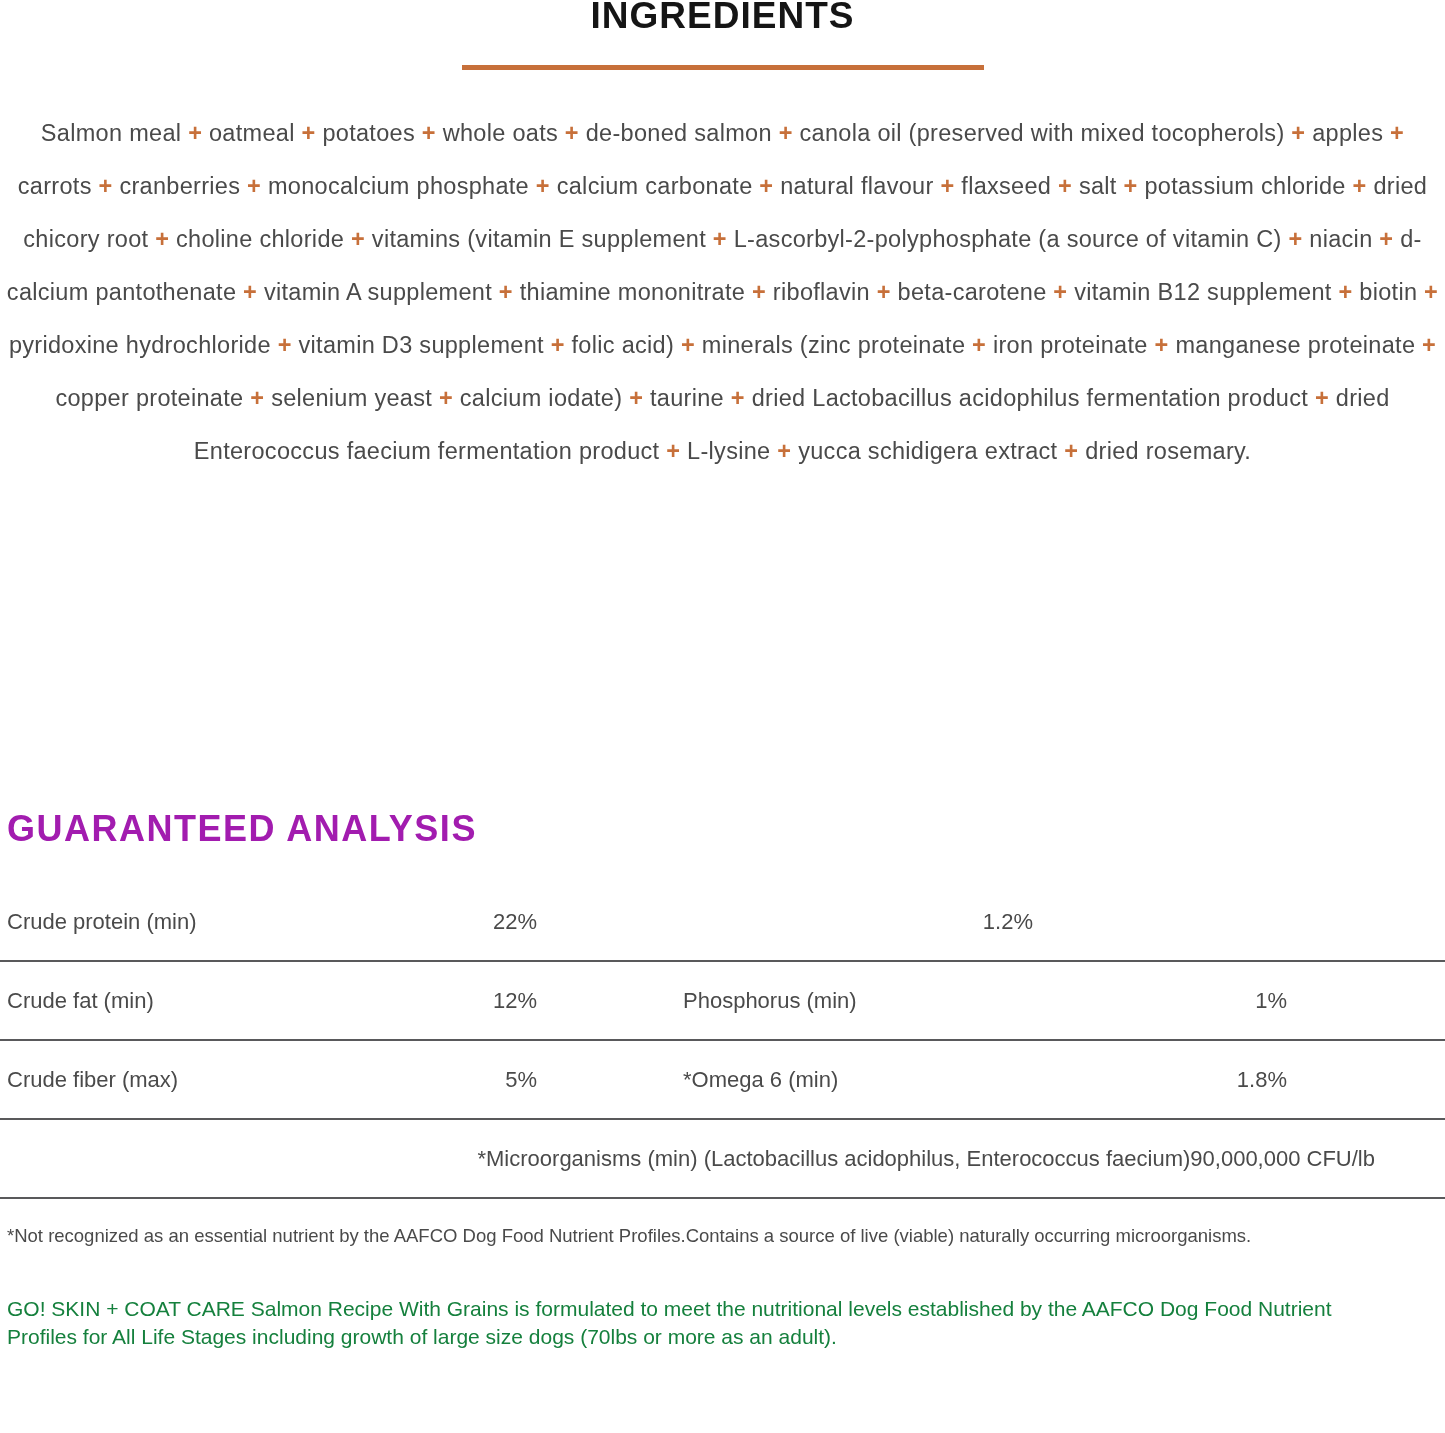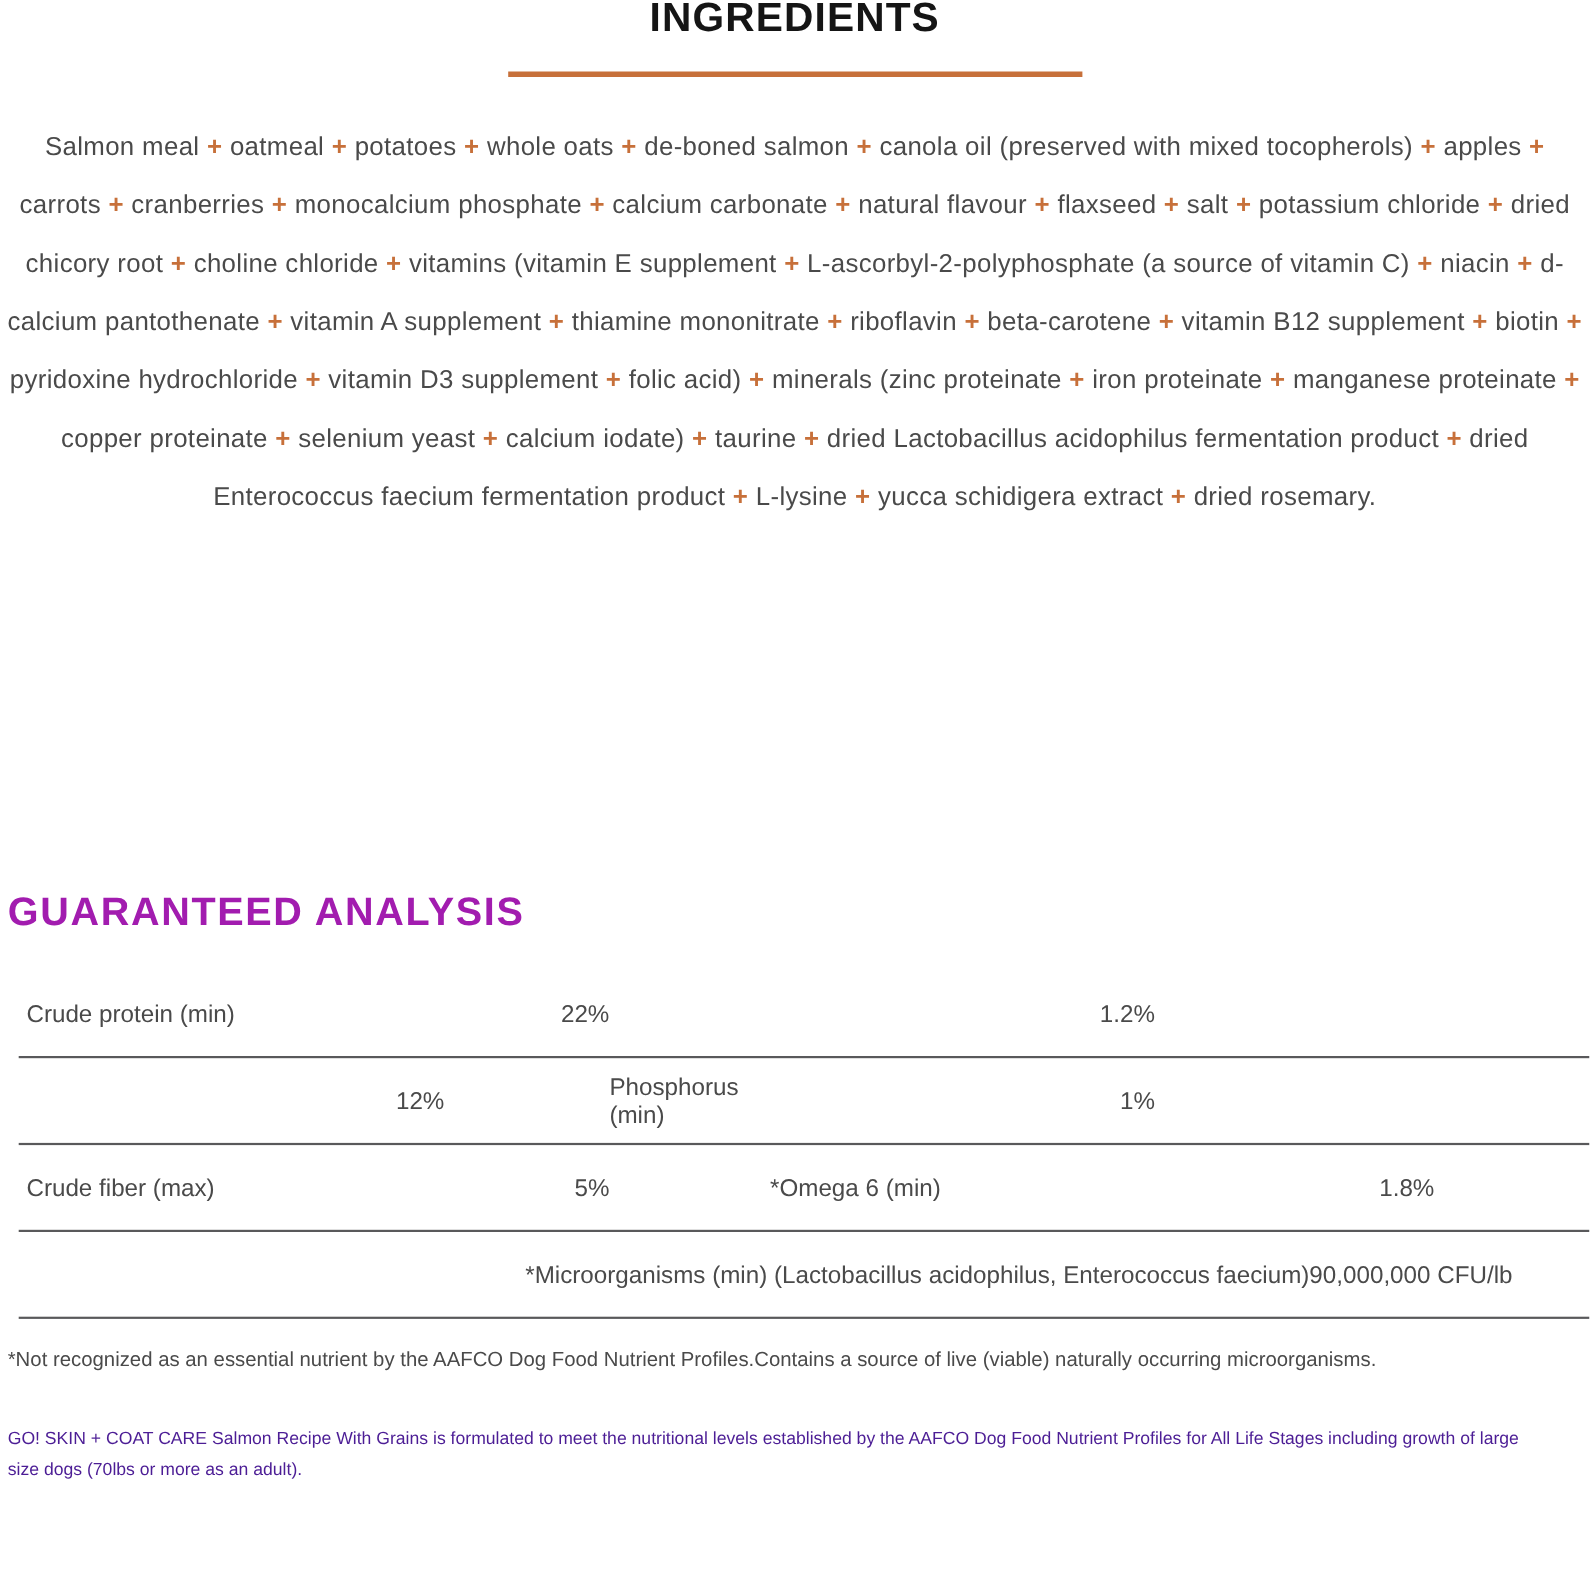--- a/index.html
+++ b/index.html
@@ -57,21 +57,20 @@
     font-weight: 800;
     letter-spacing: 1.5px;
     color: #a21caf;
     text-align: left;
   }
   .ga-table {
     margin-top: 33px;
     width: 1445px;
     color: #4a4a4a;
     font-size: 22px;
-    padding-left: 17px;
   }
   .ga-row {
     display: grid;
     grid-template-columns: 380px 150px 146px 350px 254px;
     padding-left: 7px;
     align-items: center;
     height: 79px;
     border-bottom: 2px solid #59595b;
   }
   .ga-cell-label { text-align: left; }
@@ -90,23 +89,23 @@
   .footnote-1 {
     margin: 24px 0 0 7px;
     width: 1395px;
     font-size: 18.5px;
     line-height: 26px;
     color: #4a4a4a;
   }
   .footnote-2 {
     margin: 46px 0 0 7px;
     width: 1400px;
-    font-size: 16px;
+    font-size: 21px;
     line-height: 28px;
-    color: #4c1d95;
+    color: #15803d;
   }
 </style>
 </head>
 <body>
 
 <div class="page">
 
   <section class="ingredients-section">
     <h2 class="ing-title">INGREDIENTS</h2>
     <div class="title-rule"></div>
@@ -119,20 +118,21 @@
     <div class="ga-table">
 
       <div class="ga-row">
         <span class="ga-cell-label">Crude protein (min)</span>
         <span class="ga-cell-value">22%</span>
         <span></span>
         <span class="ga-cell-value">1.2%</span>
       </div>
 
       <div class="ga-row">
+        <span class="ga-cell-label">Crude fat (min)</span>
         <span class="ga-cell-value">12%</span>
         <span></span>
         <span class="ga-cell-label">Phosphorus (min)</span>
         <span class="ga-cell-value">1%</span>
       </div>
 
       <div class="ga-row">
         <span class="ga-cell-label">Crude fiber (max)</span>
         <span class="ga-cell-value">5%</span>
         <span></span>

